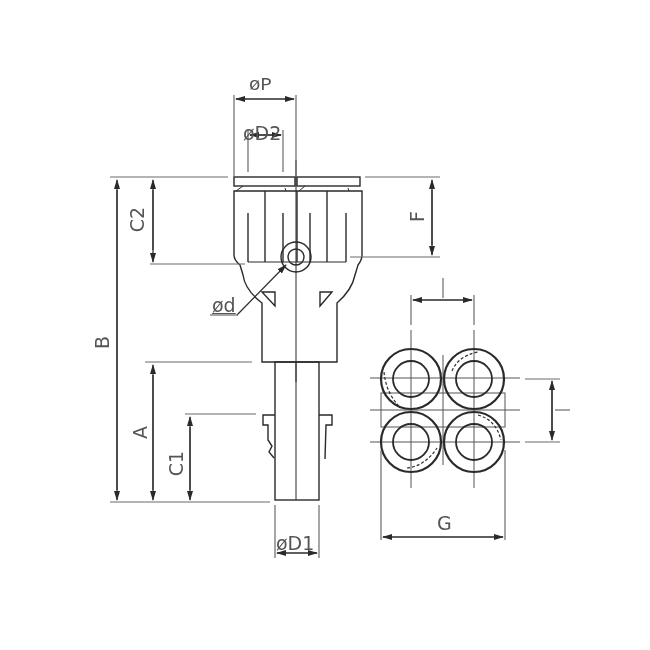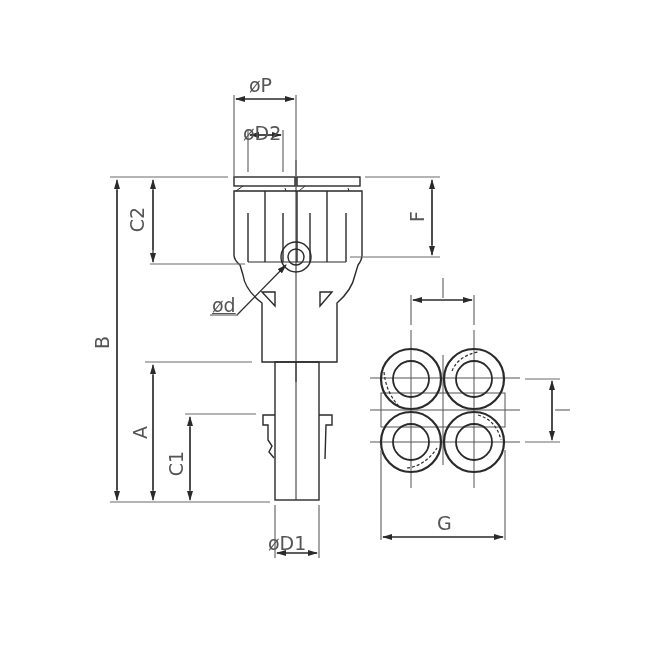--- a/index.html
+++ b/index.html
@@ -143,24 +143,24 @@
     <line x1="552" y1="389" x2="552" y2="440" marker-end="url(#arr)" stroke="#2a2a2a"></line>
     <line x1="555" y1="410" x2="570" y2="410"></line>
 
     <line x1="381" y1="450" x2="381" y2="540"></line>
     <line x1="505" y1="450" x2="505" y2="540"></line>
     <line x1="383" y1="537" x2="503" y2="537" marker-end="url(#arr)" stroke="#2a2a2a"></line>
     <line x1="503" y1="537" x2="383" y2="537" marker-end="url(#arr)" stroke="#2a2a2a"></line>
   </g>
 </svg>
 
-<div class="lbl" style="left:249px;top:76px;">øP</div>
+<div class="lbl" style="left:249px;top:76px;font-family:Liberation Mono, monospace;">øP</div>
 <div class="lbl" style="left:243px;top:124px;">øD2</div>
 <div class="lbl rot" style="left:125px;top:210px;">C2</div>
 <div class="lbl rot" style="left:412px;top:207px;">F</div>
 <div class="lbl" style="left:212px;top:296px;text-decoration:underline;">ød</div>
 <div class="lbl rot" style="left:96px;top:333px;">B</div>
 <div class="lbl rot" style="left:134px;top:423px;">A</div>
 <div class="lbl rot" style="left:164px;top:454px;">C1</div>
-<div class="lbl" style="left:260px;top:534px;padding-left:8px;">øD1</div>
+<div class="lbl" style="left:276px;top:534px;">øD1</div>
 <div class="lbl" style="left:440px;top:278px;color:transparent;">I</div>
 <div class="lbl rot" style="left:559px;top:400px;color:transparent;">I</div>
 <div class="lbl" style="left:437px;top:514px;">G</div>
 
 </body></html>

